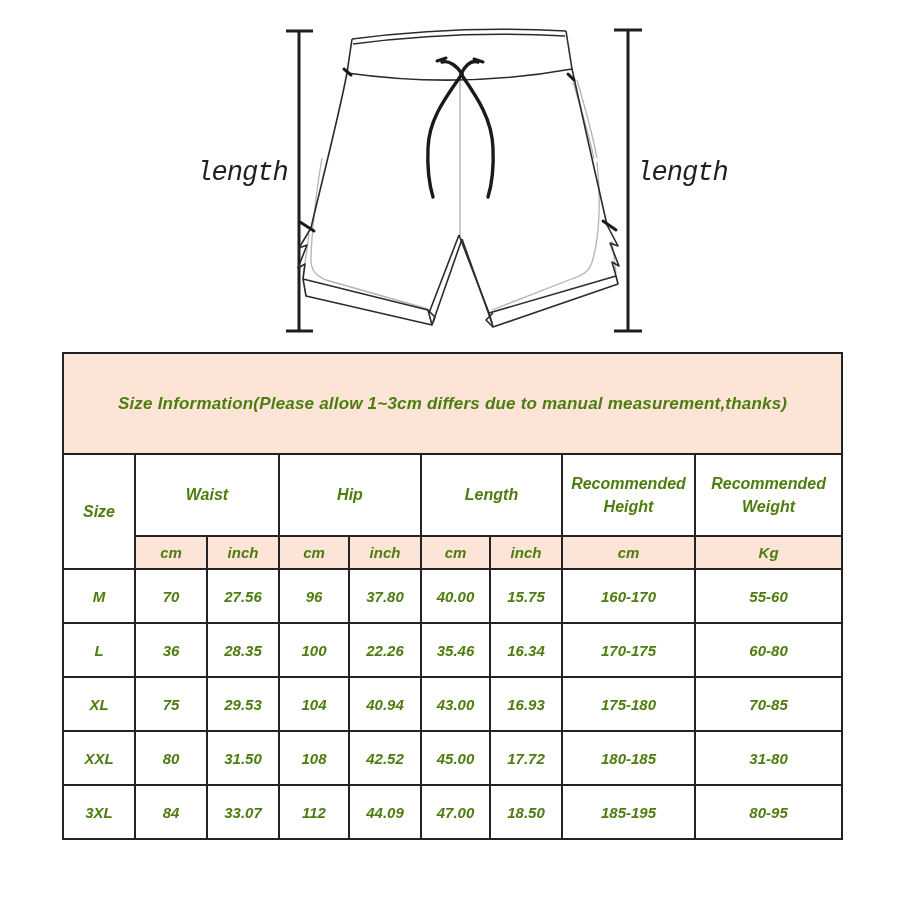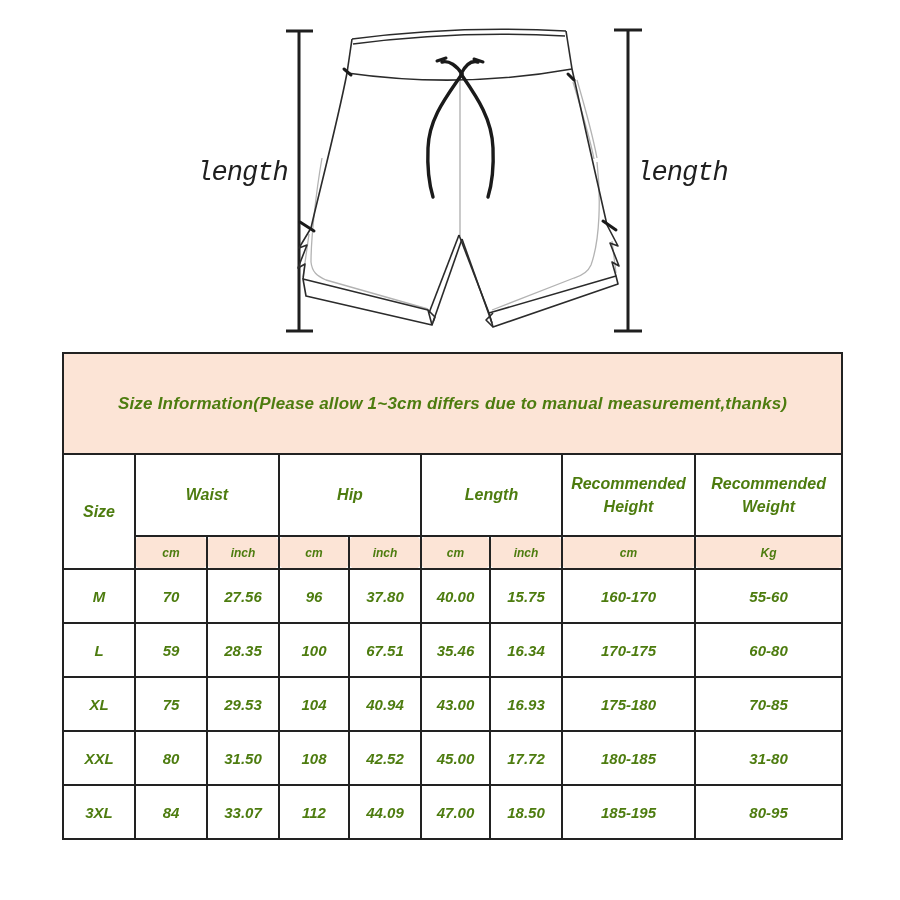--- a/index.html
+++ b/index.html
@@ -18,21 +18,21 @@
   }
   table.size-chart td,table.size-chart th{
     border:2px solid #222222;text-align:center;vertical-align:middle;
     font-weight:bold;color:#4d7c0f;padding:0;overflow:hidden;
   }
   td.banner{
     height:99px;background:#fce4d6;text-align:left;
     font-size:17px;padding:0 10px 0 18px;letter-spacing:0.2px;
   }
   tr.hdr1 td,tr.hdr1 th{height:80px;font-size:16px;}
-  tr.hdr2 td{height:31px;font-size:12px;background:#fce4d6;border-radius:7px;}
+  tr.hdr2 td{height:31px;font-size:15px;background:#fce4d6;}
   tr.datarow td{height:52px;font-size:15px;}
   td.wrapcell{
     text-align:left;padding:0 4px 0 6px;font-size:16px;line-height:1.45;
     word-wrap:break-word;overflow-wrap:break-word;margin-top:36px;
   }
 </style>
 </head>
 <body>
 
 <div class="stage">
@@ -149,24 +149,24 @@
         <td>27.56</td>
         <td>96</td>
         <td>37.80</td>
         <td>40.00</td>
         <td>15.75</td>
         <td>160-170</td>
         <td>55-60</td>
       </tr>
       <tr class="datarow">
         <td>L</td>
-        <td>59</td>
+        <td>36</td>
         <td>28.35</td>
         <td>100</td>
-        <td>67.51</td>
+        <td>22.26</td>
         <td>35.46</td>
         <td>16.34</td>
         <td>170-175</td>
         <td>60-80</td>
       </tr>
       <tr class="datarow">
         <td>XL</td>
         <td>75</td>
         <td>29.53</td>
         <td>104</td>

